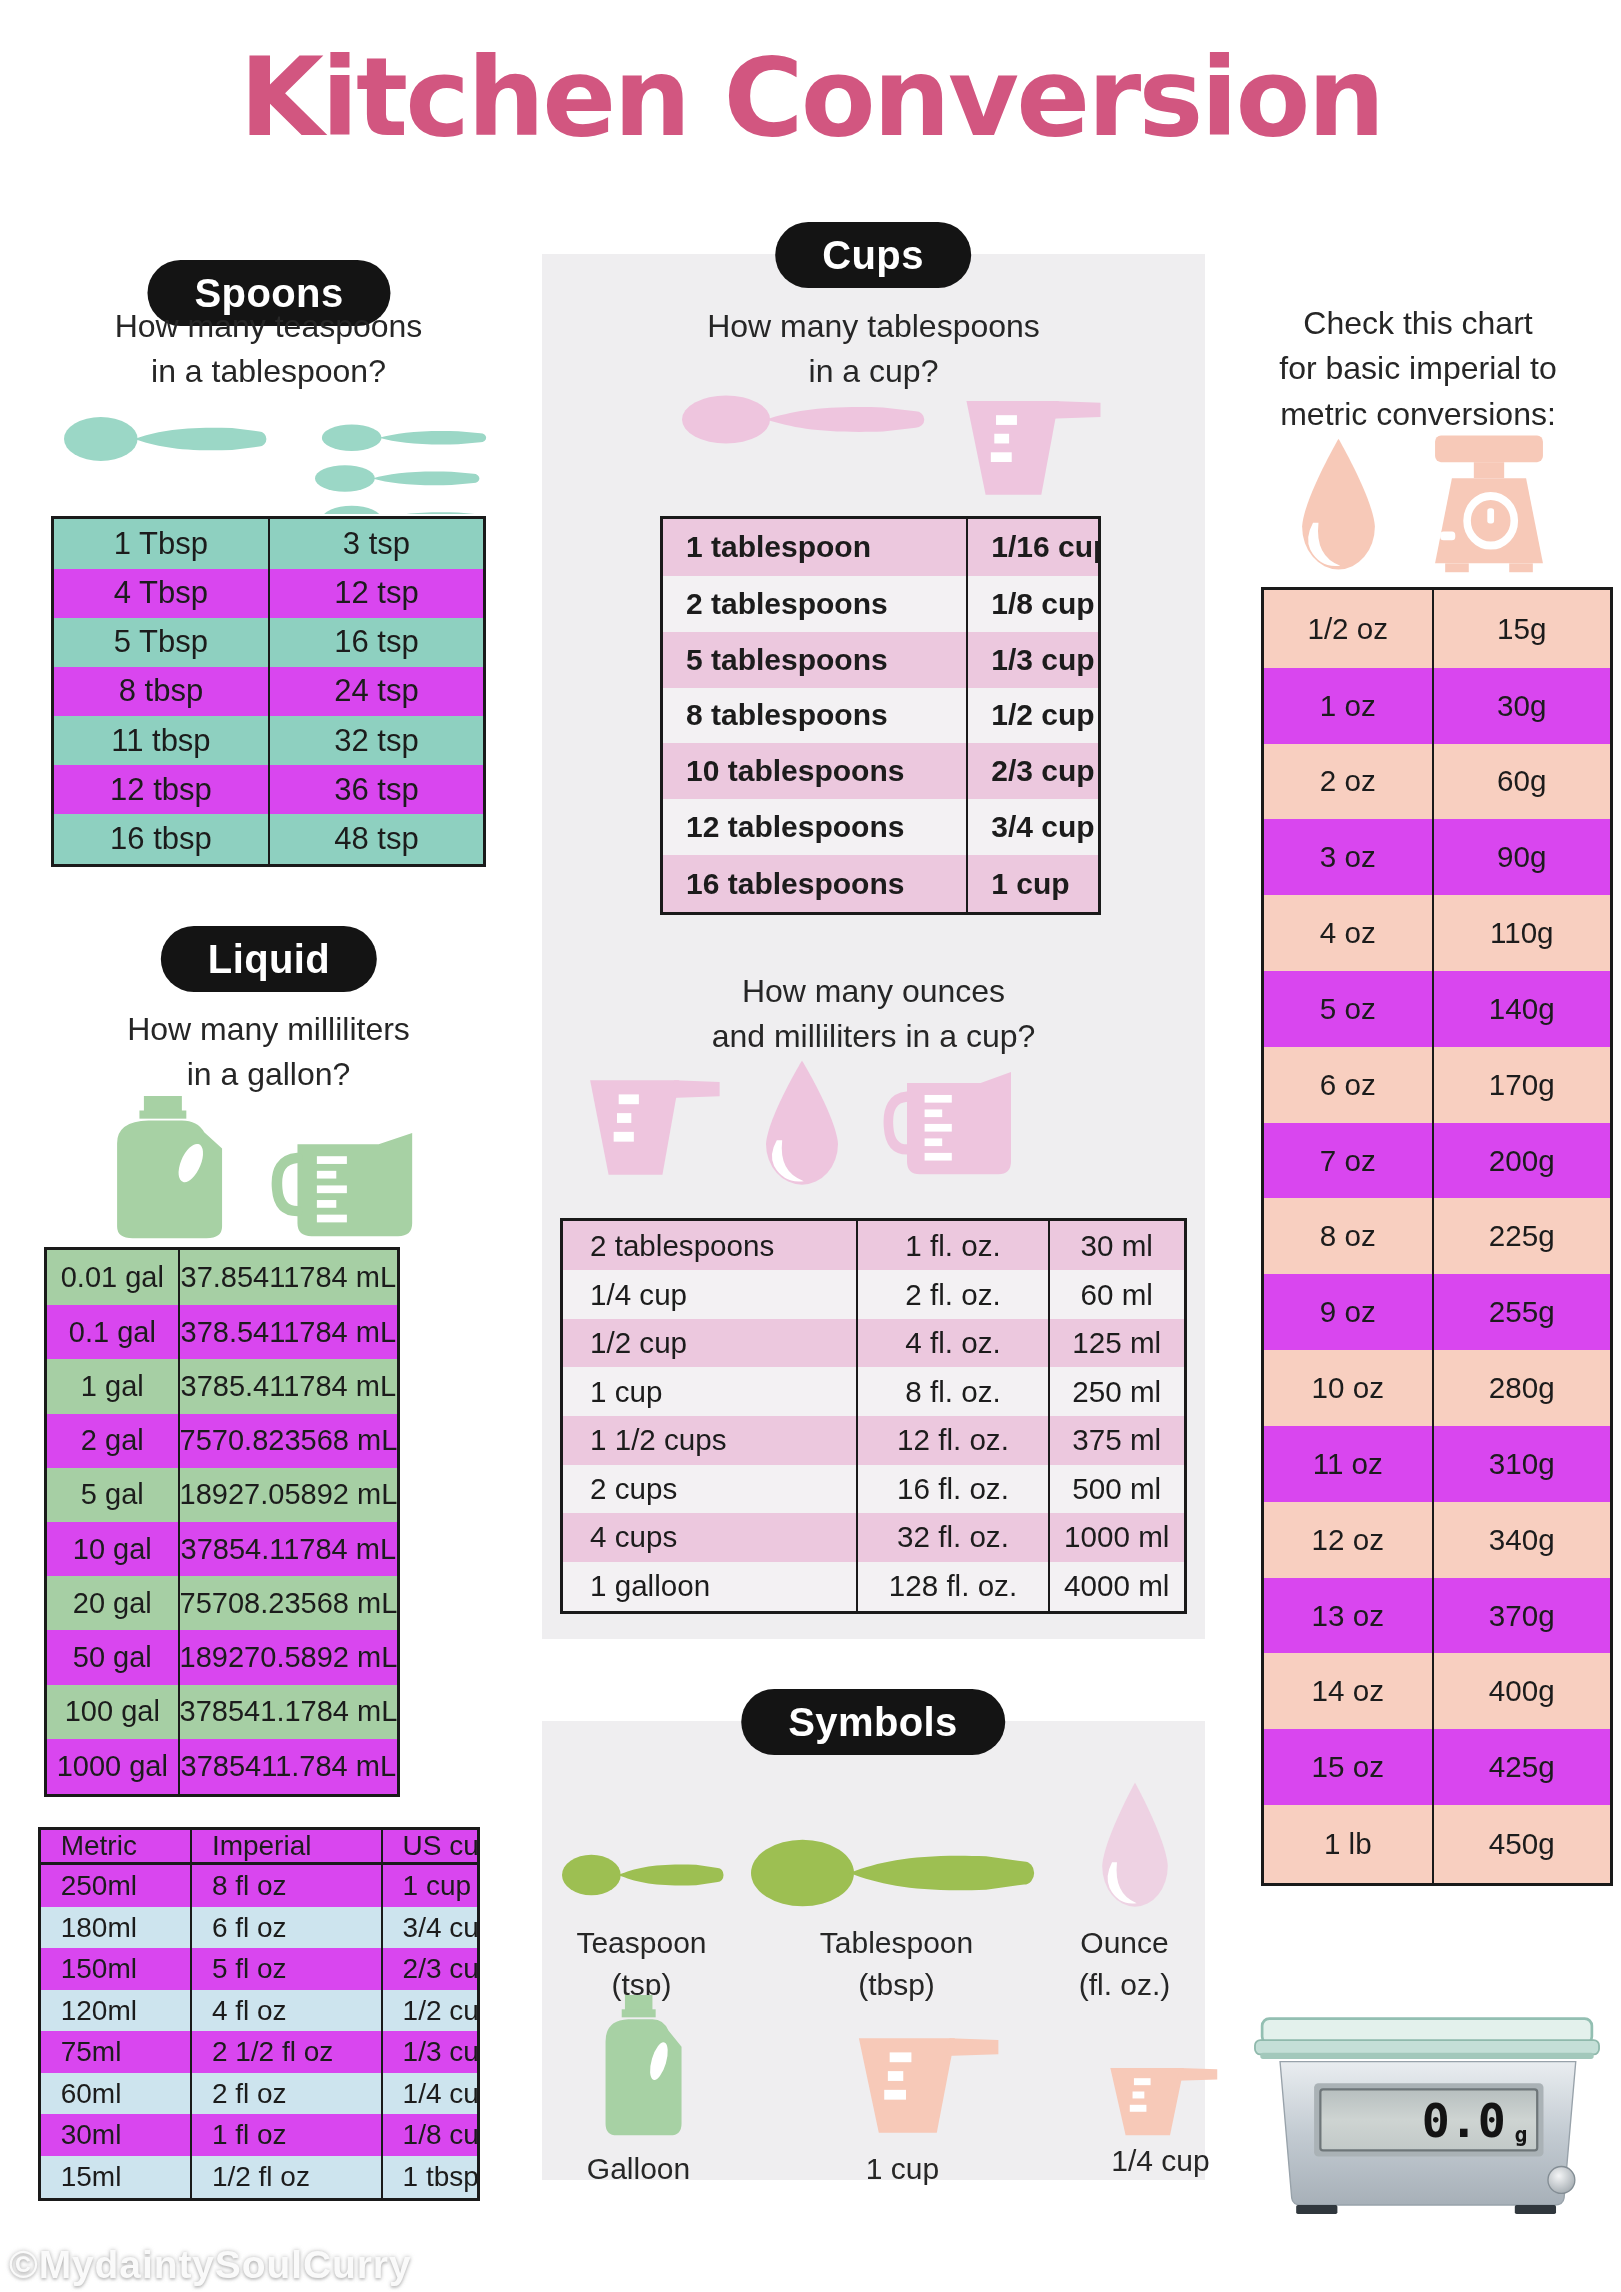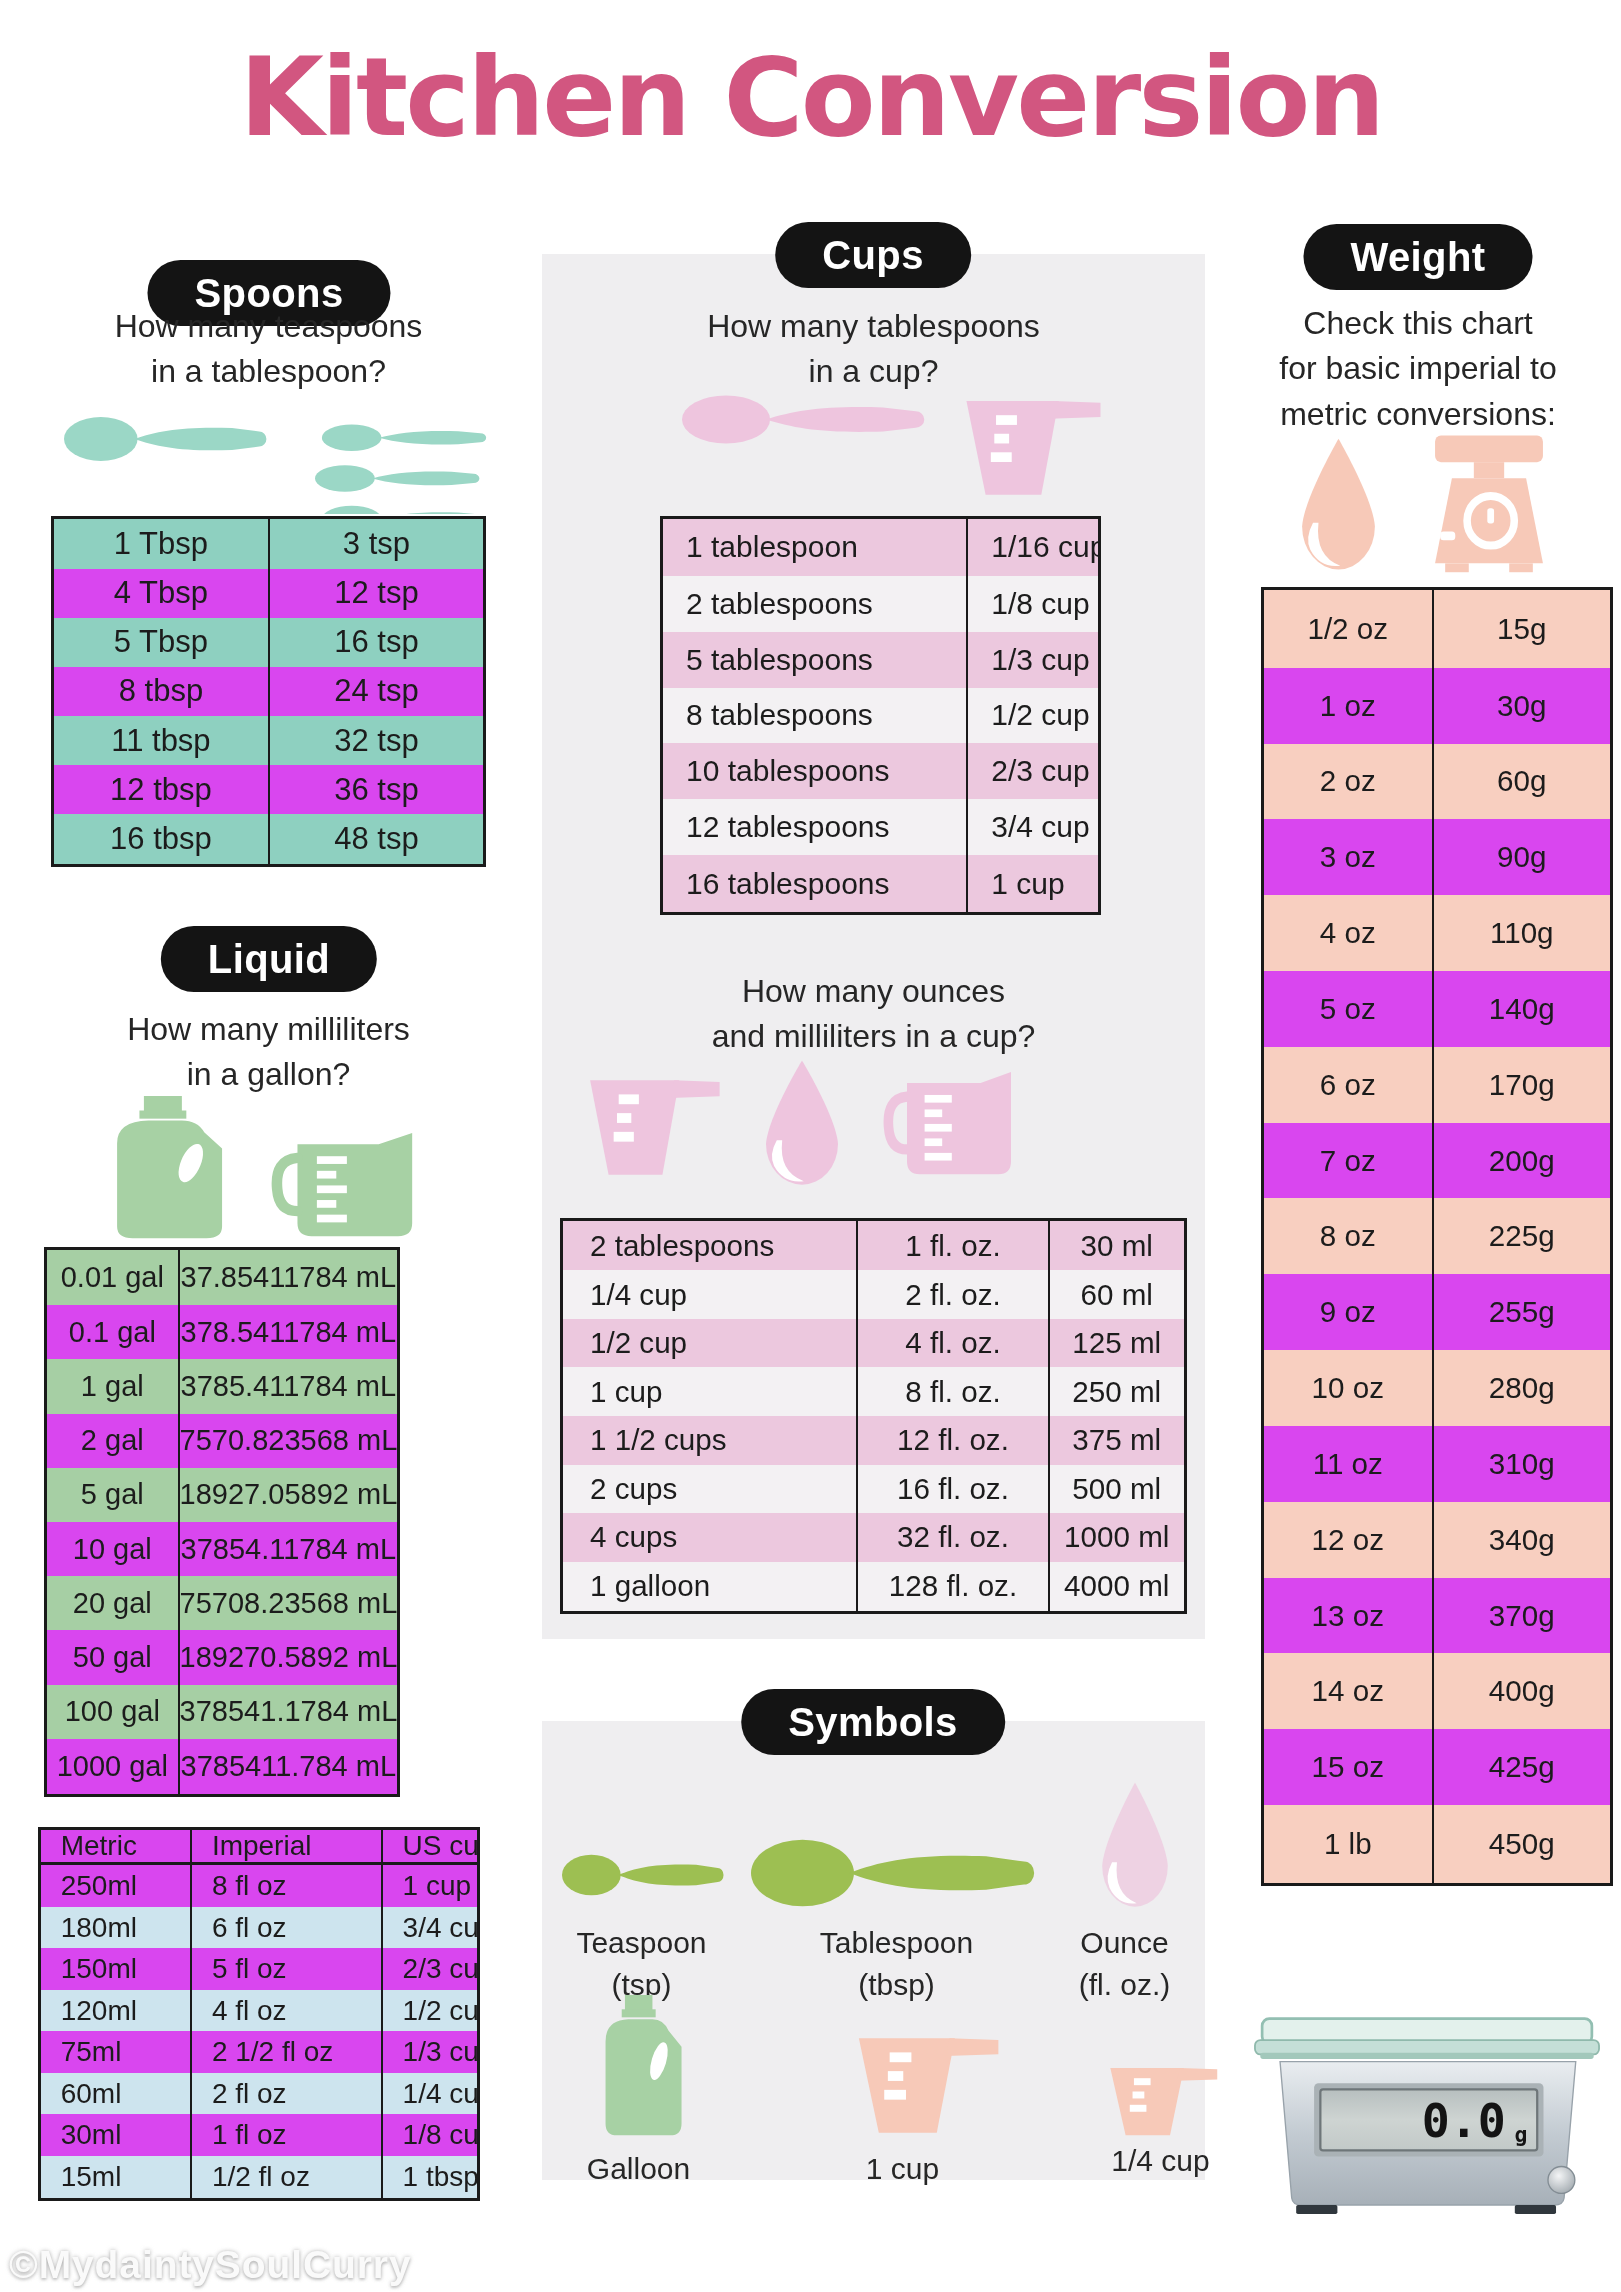--- a/index.html
+++ b/index.html
@@ -27,21 +27,21 @@
   .q-oz{left:542px;top:969px;width:663px;}
   .q-weight{left:1239px;top:301px;width:358px;}
 
   table{position:absolute;border-collapse:collapse;table-layout:fixed;background:#d946ef;
         border:3.6px solid #1a1a1a;color:#1c1c1c;}
   td,th{text-align:center;vertical-align:middle;white-space:nowrap;overflow:hidden;padding:0;}
   td+td,th+th{border-left:2.7px solid #1a1a1a;}
   .t-spoons{left:51px;top:516px;width:435px;height:351px;font-size:31px;font-weight:500;}
   .t-spoons td:first-child{width:49.5%;}
   .t-spoons tr:nth-child(odd){background:#8ed0c0;}
-  .t-cups{left:660px;top:516px;width:441px;height:399px;font-size:30px;font-weight:400;padding-left:8px;}
+  .t-cups{left:660px;top:516px;width:441px;height:399px;font-size:30px;font-weight:700;padding-left:8px;}
   .t-cups td{text-align:left;padding-left:23px;}
   .t-cups td:first-child{width:64%;}
   .t-cups tr:nth-child(odd){background:#ecc8de;}
   .t-cups tr:nth-child(even){background:#f3f1f3;}
   .t-liquid{left:44px;top:1247px;width:356px;height:550px;font-size:29px;font-weight:500;padding-left:20px;}
   .t-liquid td:first-child{width:37%;}
   .t-liquid tr:nth-child(odd){background:#a6cfa4;}
   .t-metric{left:38px;top:1827px;width:442px;height:374px;font-size:28px;font-weight:500;}
   .t-metric th{font-weight:500;border-bottom:3.6px solid #1a1a1a;}
   .t-metric th,.t-metric td{text-align:left;padding-left:19.7px;}
@@ -118,21 +118,20 @@
     </defs>
   </svg>
 
   <div class="panel panel-mid"></div>
   <div class="panel panel-sym"></div>
 
   <div class="page-title">Kitchen Conversion</div>
 
   <div class="pill pill-spoons">Spoons</div>
   <div class="pill pill-cups">Cups</div>
-  <div class="pill pill-weight">Weight</div>
   <div class="pill pill-liquid">Liquid</div>
   <div class="pill pill-symbols">Symbols</div>
 
   <div class="question q-spoons">
     <span class="qline">How many teaspoons</span>
     <span class="qline">in a tablespoon?</span>
   </div>
   <div class="question q-cups">
     <span class="qline">How many tablespoons</span>
     <span class="qline">in a cup?</span>

